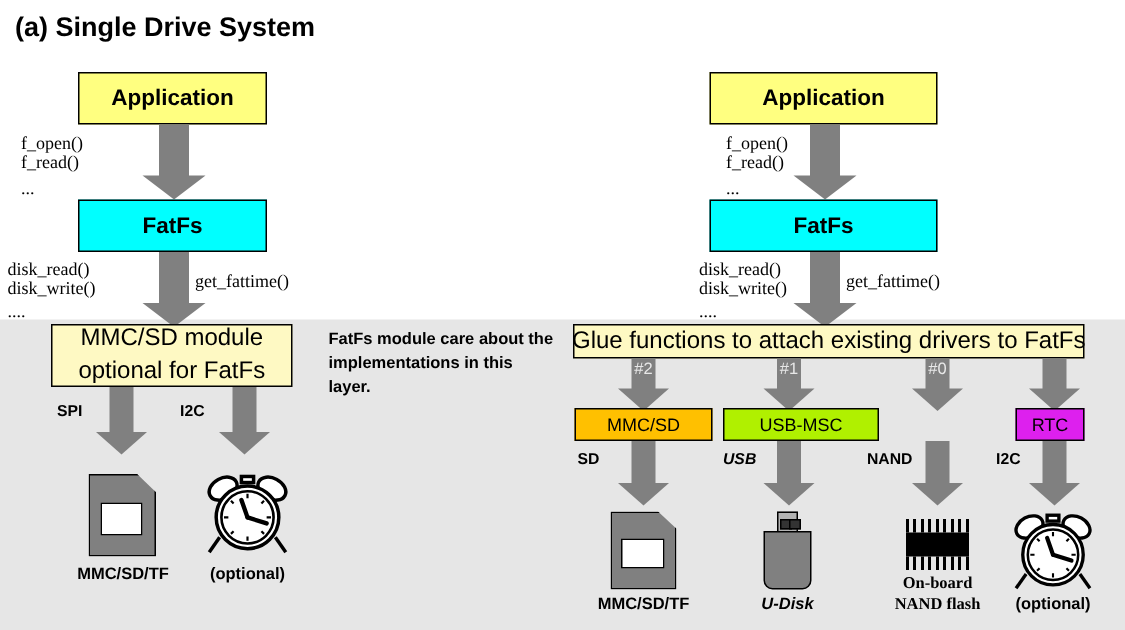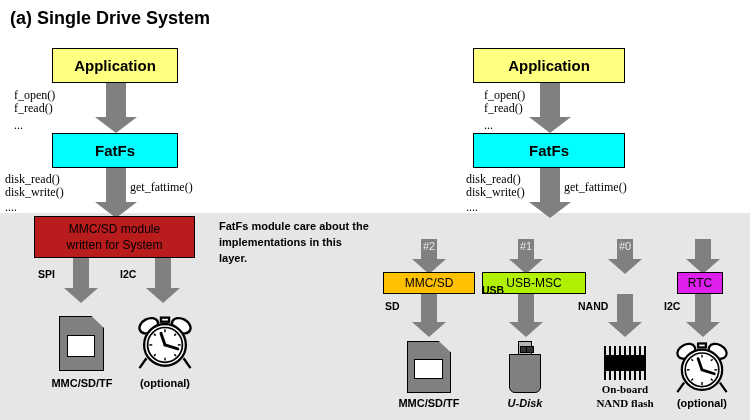--- a/index.html
+++ b/index.html
@@ -26,21 +26,21 @@
 
   
   .box{
     position:absolute;box-sizing:border-box;
     border:1px solid #000;
     display:flex;align-items:center;justify-content:center;
     color:#000;white-space:nowrap;
   }
   .box-app{background:#ffff80;font-size:15px;font-weight:bold;}
   .box-fatfs{background:#00ffff;font-size:15px;font-weight:bold;}
-  .box-green{background:#b91c1c;font-size:12px;}
+  .box-green{background:#fef9c3;font-size:16px;}
   .box-green.two-line{flex-direction:column;line-height:1.35;}
   .box-drv{font-size:12px;}
 
   
   .lbl{
     position:absolute;font-size:12px;color:#000;white-space:nowrap;font-family:Liberation Serif, serif;
   }
   .lbl-bold{
     position:absolute;font-size:10.5px;font-weight:bold;color:#000;white-space:nowrap;
   }
@@ -132,21 +132,21 @@
     <div class="stem" style="width:20px;height:36px;"></div>
     <div class="head" style="top:34px;border-left-width:21px;border-right-width:21px;border-top-width:16px;"></div>
   </div>
   <div class="lbl" style="left:5px;top:172px;">disk_read()</div>
   <div class="lbl" style="left:5px;top:185px;">disk_write()</div>
   <div class="lbl" style="left:5px;top:200px;">....</div>
   <div class="lbl" style="left:130px;top:180px;">get_fattime()</div>
 
   <div class="box box-green two-line" style="left:34px;top:216px;width:161px;height:42px;">
     <span>MMC/SD module</span>
-    <span>written for System</span>
+    <span>optional for FatFs</span>
   </div>
 
   <div class="arrow" style="left:64px;top:258px;width:34px;height:48px;">
     <div class="stem" style="width:16px;height:32px;"></div>
     <div class="head" style="top:30px;border-left-width:17px;border-right-width:17px;border-top-width:15px;"></div>
   </div>
   <div class="lbl-bold" style="left:38px;top:268px;">SPI</div>
 
   <div class="arrow" style="left:146px;top:258px;width:34px;height:48px;">
     <div class="stem" style="width:16px;height:32px;"></div>
@@ -206,20 +206,21 @@
 
   <div class="arrow" style="left:529px;top:168px;width:42px;height:50px;">
     <div class="stem" style="width:20px;height:36px;"></div>
     <div class="head" style="top:34px;border-left-width:21px;border-right-width:21px;border-top-width:16px;"></div>
   </div>
   <div class="lbl" style="left:466px;top:172px;">disk_read()</div>
   <div class="lbl" style="left:466px;top:185px;">disk_write()</div>
   <div class="lbl" style="left:466px;top:200px;">....</div>
   <div class="lbl" style="left:564px;top:180px;">get_fattime()</div>
 
+  <div class="box box-green" style="left:382px;top:216px;width:341px;height:23px;">Glue functions to attach existing drivers to FatFs</div>
 
   <div class="arrow" style="left:412px;top:239px;width:34px;height:37px;">
     <div class="stem" style="width:16px;height:22px;"></div>
     <div class="head" style="top:20px;border-left-width:17px;border-right-width:17px;border-top-width:15px;"></div>
     <div class="arrow-num">#2</div>
   </div>
   <div class="box box-drv" style="left:383px;top:272px;width:92px;height:22px;background:#ffc000;">MMC/SD</div>
   <div class="arrow" style="left:412px;top:294px;width:34px;height:46px;">
     <div class="stem" style="width:16px;height:30px;"></div>
     <div class="head" style="top:28px;border-left-width:17px;border-right-width:17px;border-top-width:15px;"></div>
@@ -234,21 +235,21 @@
   <div class="arrow" style="left:509px;top:239px;width:34px;height:37px;">
     <div class="stem" style="width:16px;height:22px;"></div>
     <div class="head" style="top:20px;border-left-width:17px;border-right-width:17px;border-top-width:15px;"></div>
     <div class="arrow-num">#1</div>
   </div>
   <div class="box box-drv" style="left:482px;top:272px;width:104px;height:22px;background:#b0f000;">USB-MSC</div>
   <div class="arrow" style="left:509px;top:294px;width:34px;height:46px;">
     <div class="stem" style="width:16px;height:30px;"></div>
     <div class="head" style="top:28px;border-left-width:17px;border-right-width:17px;border-top-width:15px;"></div>
   </div>
-  <div class="lbl-bold" style="left:482px;top:284px;">USB</div>
+  <div class="lbl-bold" style="left:482px;top:300px;font-style:italic;">USB</div>
   <div class="usb" style="left:508px;top:341px;width:34px;height:52px;">
     <div class="plug"></div>
       <div class="pin a"></div>
       <div class="pin b"></div>
       <div class="shell"></div>
   </div>
   <div class="caption" style="left:494px;top:397px;width:62px;font-style:italic;">U-Disk</div>
 
   <div class="arrow" style="left:608px;top:239px;width:34px;height:37px;">
     <div class="stem" style="width:16px;height:22px;"></div>

